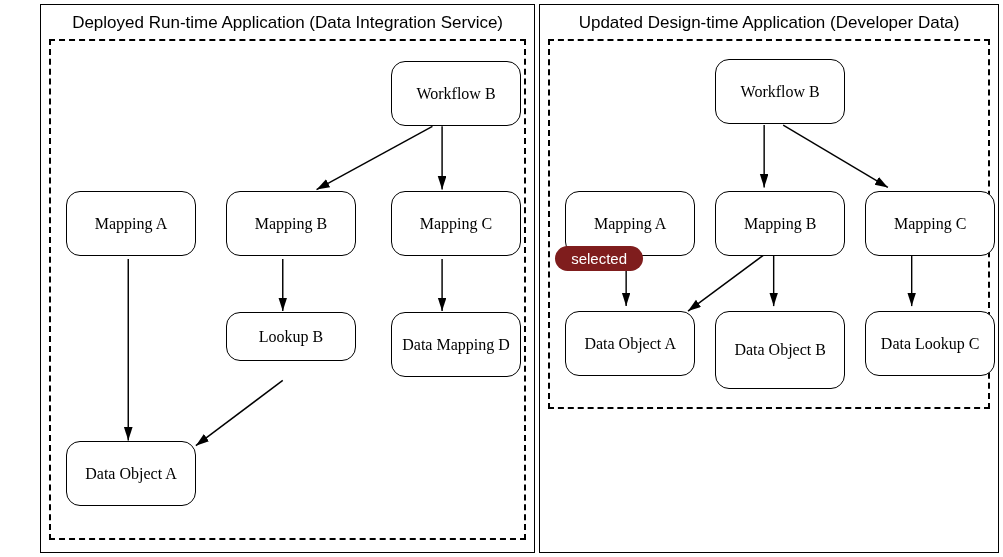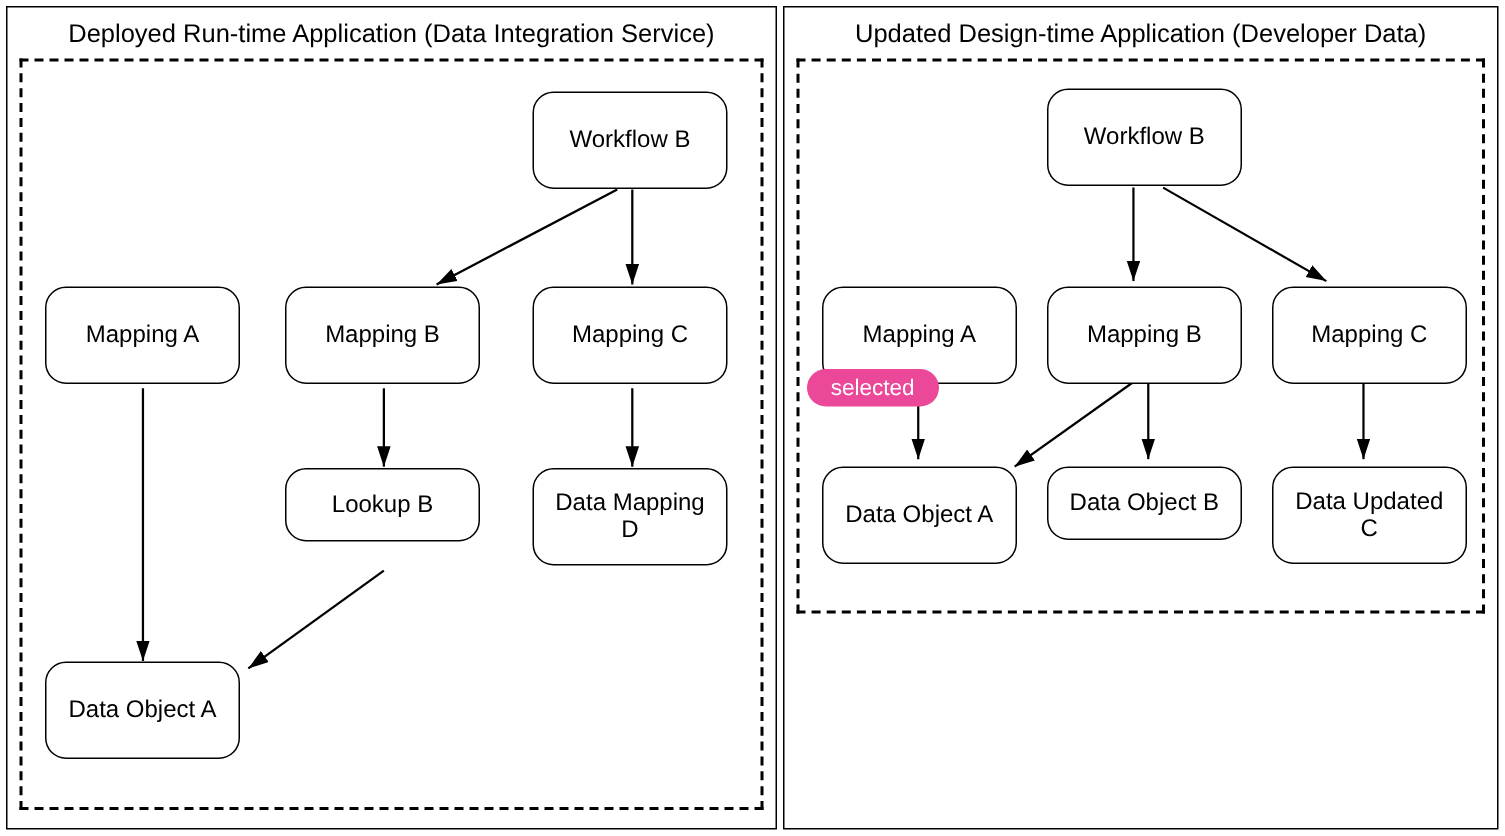--- a/index.html
+++ b/index.html
@@ -33,43 +33,44 @@
       position: absolute;
       border: 1.5px solid #000;
       border-radius: 14px;
       background: #fff;
       display: flex;
       align-items: center;
       justify-content: center;
       font-size: 16px;
       padding: 4px 8px;
       text-align: center;
+      font-family: Liberation Serif, serif;
     }
     .badge {
       position: absolute;
-      background: #ec4899;
+      background: #7f1d1d;
       color: #fff;
       border-radius: 16px;
       padding: 4px 16px;
       font-size: 15px;
       z-index: 10;
     }
     svg.arrows {
       position: absolute;
       top: 0;
       left: 0;
       width: 100%;
       height: 100%;
       pointer-events: none;
     }
   </style>
 </head>
 <body>
 
-<div class="panel" style="flex: 1.08;">
+<div class="panel" style="flex: 1.08; margin-left: 36px;">
   <div class="panel-title">Deployed Run-time Application (Data Integration Service)</div>
   <div class="dashed-box">
     <svg class="arrows" viewBox="0 0 490 495" preserveAspectRatio="none">
       <defs>
         <marker id="arrowL" markerWidth="10" markerHeight="10" refX="9" refY="3" orient="auto" markerUnits="strokeWidth">
           <path d="M0,0 L0,6 L9,3 z" fill="#000"></path>
         </marker>
       </defs>
 
       <line x1="395" y1="85" x2="275" y2="148" stroke="#000" stroke-width="1.5" marker-end="url(#arrowL)"></line>
@@ -140,22 +141,22 @@
     </div>
     <div class="node" style="left:165px; top:150px; width:130px; height:65px;">
       <span>Mapping B</span>
     </div>
     <div class="node" style="left:315px; top:150px; width:130px; height:65px;">
       <span>Mapping C</span>
     </div>
     <div class="node" style="left:15px; top:270px; width:130px; height:65px;">
       <span>Data Object A</span>
     </div>
-    <div class="node" style="left:165px; top:270px; width:130px; height:49px;">
+    <div class="node" style="left:165px; top:270px; width:130px; height:78px;">
       <span>Data Object B</span>
     </div>
     <div class="node" style="left:315px; top:270px; width:130px; height:65px;">
-      <span>Data Updated C</span>
+      <span>Data Lookup C</span>
     </div>
 
     <div class="badge" style="left:5px; top:205px;">selected</div>
   </div>
 </div>
 
 </body></html>

